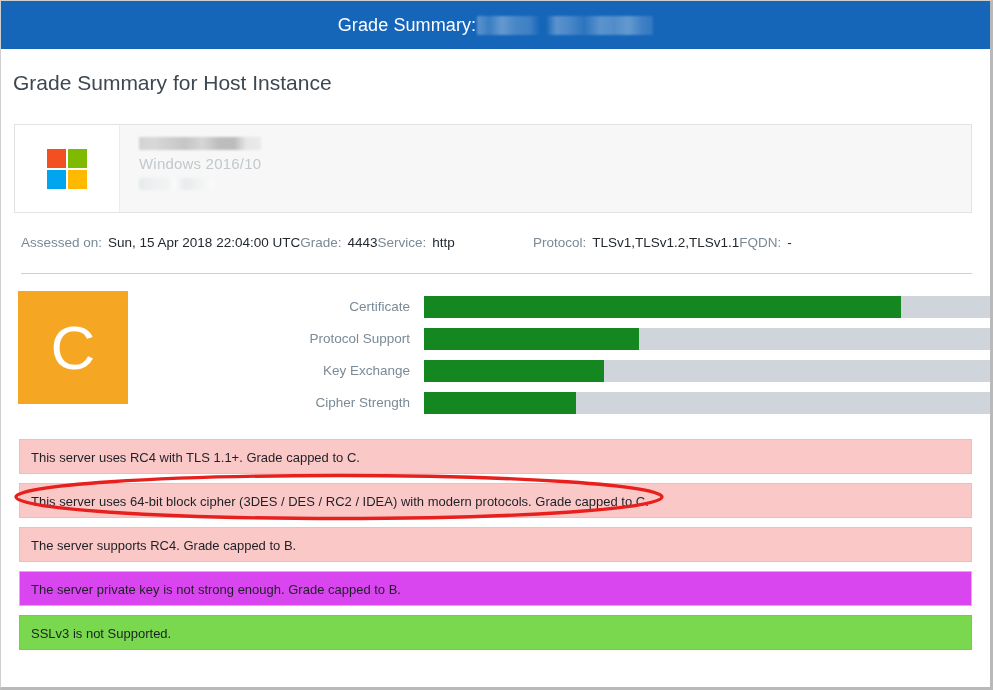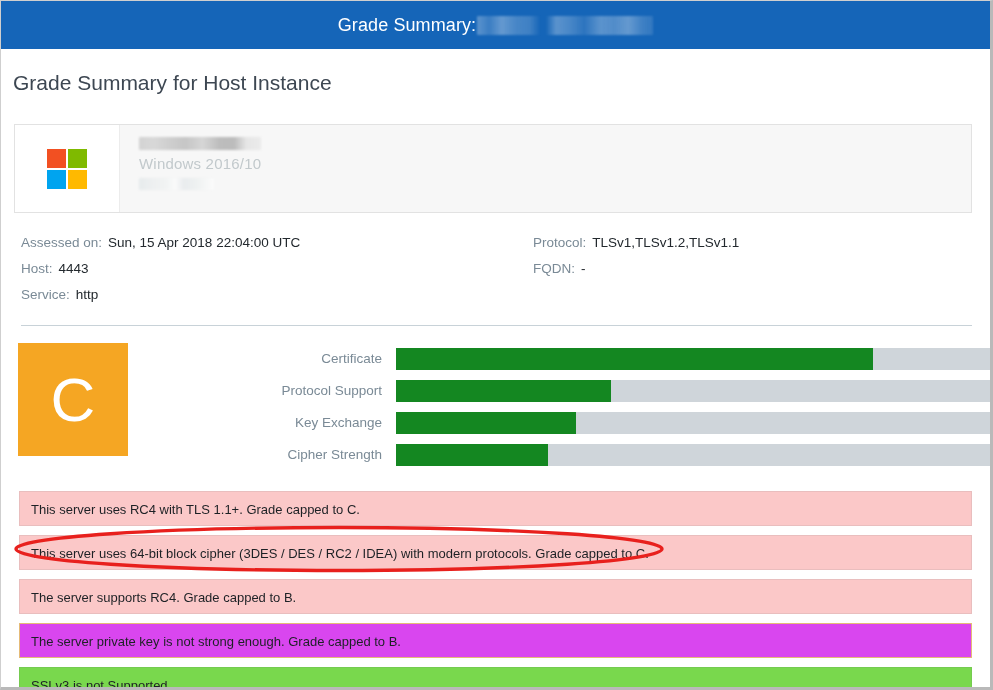--- a/index.html
+++ b/index.html
@@ -135,21 +135,21 @@
   }
 
   
   .meta {
     margin: 17px 18px 0 20px;
     display: flex;
     font-size: 13.5px;
     padding-bottom: 17px;
     border-bottom: 1px solid #c8d2d8;
   }
-  .meta-col { display: flex; flex-direction: column; }
+  .meta-col { display: flex; }
   .meta-col.left  { width: 512px; }
   .meta-row {
     line-height: 26px;
     white-space: nowrap;
   }
   .meta-label { color: #7a8a96; }
   .meta-value { color: #23292e; margin-left: 6px; }
 
   
   .grade-section {
@@ -173,21 +173,21 @@
     padding-top: 3px;
     margin-left: 0;
   }
   .bar-row {
     display: flex;
     align-items: center;
     height: 25px;
     margin-bottom: 7px;
   }
   .bar-label {
-    width: 268px;
+    width: 296px;
     text-align: right;
     padding-right: 14px;
     box-sizing: border-box;
     font-size: 13.5px;
     color: #7a8a96;
     white-space: nowrap;
   }
   .bar-track {
     position: relative;
     height: 22px;
@@ -261,21 +261,21 @@
       <div class="redact-line2"></div>
     </div>
   </div>
 
   <div class="meta">
     <div class="meta-col left">
       <div class="meta-row">
         <span class="meta-label">Assessed on:</span><span class="meta-value">Sun, 15 Apr 2018 22:04:00 UTC</span>
       </div>
       <div class="meta-row">
-        <span class="meta-label">Host:</span><span class="meta-value">4443</span>
+        <span class="meta-label">Grade:</span><span class="meta-value">4443</span>
       </div>
       <div class="meta-row">
         <span class="meta-label">Service:</span><span class="meta-value">http</span>
       </div>
     </div>
     <div class="meta-col right">
       <div class="meta-row">
         <span class="meta-label">Protocol:</span><span class="meta-value">TLSv1,TLSv1.2,TLSv1.1</span>
       </div>
       <div class="meta-row">

